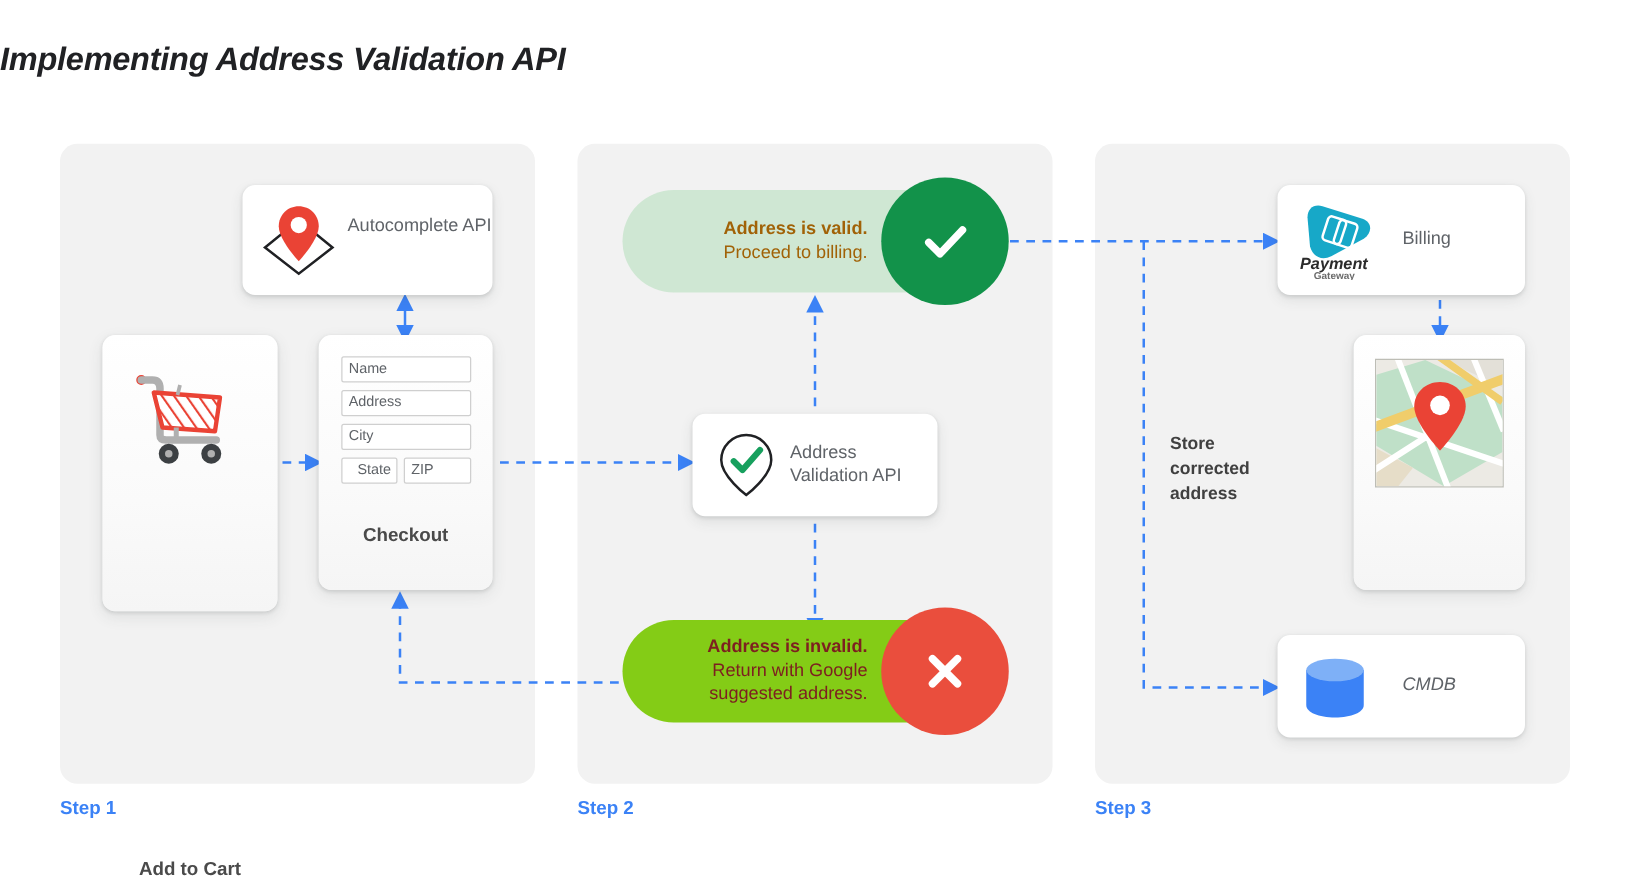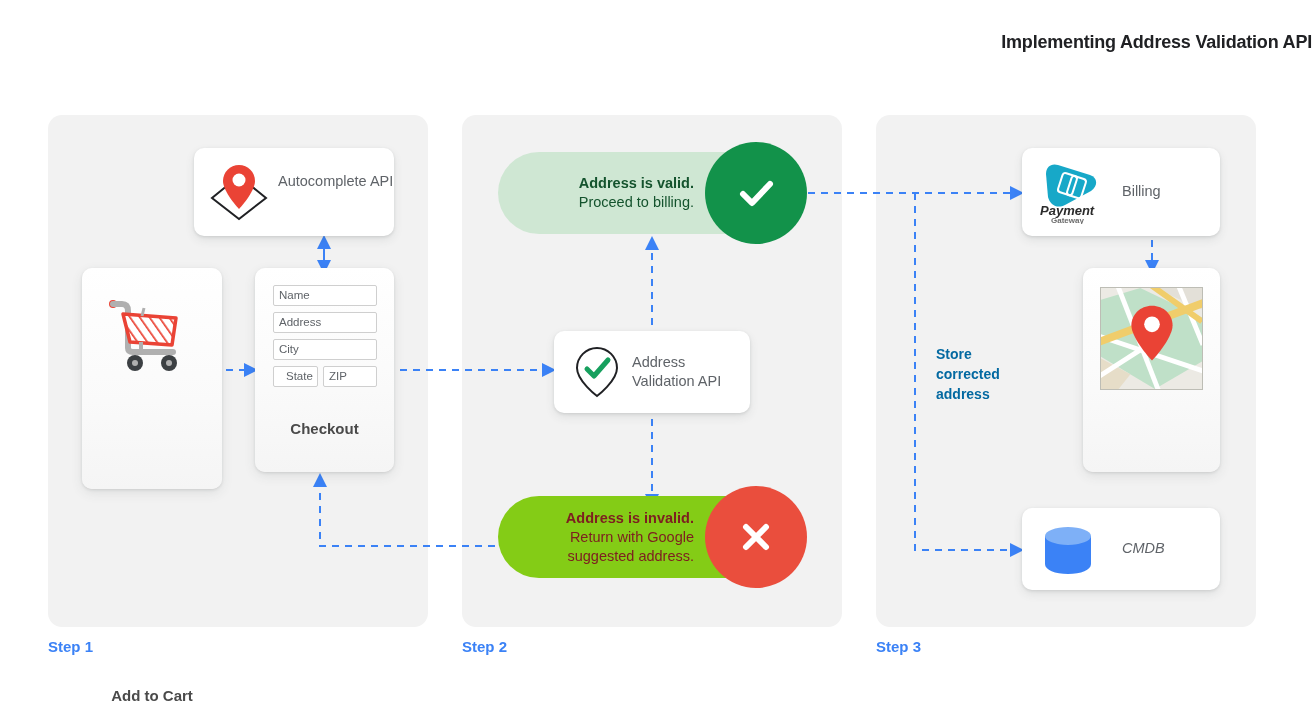--- a/index.html
+++ b/index.html
@@ -5,23 +5,24 @@
   * { box-sizing: border-box; margin: 0; padding: 0; }
   body {
     width: 1312px; height: 704px;
     background: #ffffff;
     font-family: "Liberation Sans", sans-serif;
     position: relative;
     overflow: hidden;
   }
   .title {
     position: absolute; top: 32px; left: 0; width: 1312px;
-    text-align: right;
-    font-size: 18px; font-weight: bold; color: #202124;
+    text-align: left;
+    font-size: 26px; font-weight: bold; color: #202124;
     letter-spacing: -0.2px;
+    font-style: italic;
   }
 
   
   .panel {
     position: absolute;
     background: #f2f2f2;
     border-radius: 14px;
   }
   #panel1 { left: 48px;  top: 115px; width: 380px; height: 512px; }
   #panel2 { left: 462px; top: 115px; width: 380px; height: 512px; }
@@ -94,21 +95,21 @@
   }
   #valid-pill   { left: 498px; top: 152px; width: 308px; height: 82px; background: #cfe7d3; }
   #invalid-pill { left: 498px; top: 496px; width: 308px; height: 82px; background: #84cc16; }
   .pill-text {
     position: absolute; right: 112px; top: 50%;
     transform: translateY(-50%);
     text-align: right;
     font-size: 14.5px; line-height: 19px;
     white-space: nowrap;
   }
-  #valid-text   { color: #14532d; }
+  #valid-text   { color: #a16207; }
   #invalid-text { color: #7d2020; }
   .pill-text b { font-weight: bold; }
   .pill-circle {
     position: absolute; right: -1px; top: -10px;
     width: 102px; height: 102px; border-radius: 50%;
     display: flex; align-items: center; justify-content: center;
   }
   #valid-circle   { background: #12924a; }
   #invalid-circle { background: #ea4e3d; }
 
@@ -128,21 +129,21 @@
   #map-label { top: 141px; }
 
   
   #cmdb-card { left: 1022px; top: 508px; width: 198px; height: 82px; font-style: italic; }
   #db-icon { position: absolute; left: 20px; top: 16px; width: 52px; height: 52px; }
   #cmdb-text { left: 100px; top: 31px; }
 
   
   #store-note {
     position: absolute; left: 936px; top: 344px;
-    font-size: 14px; font-weight: bold; color: #0369a1;
+    font-size: 14px; font-weight: bold; color: #404040;
     line-height: 20px;
   }
 
   
   #connectors {
     position: absolute; left: 0; top: 0;
     width: 1312px; height: 704px;
     pointer-events: none;
   }
 </style>

